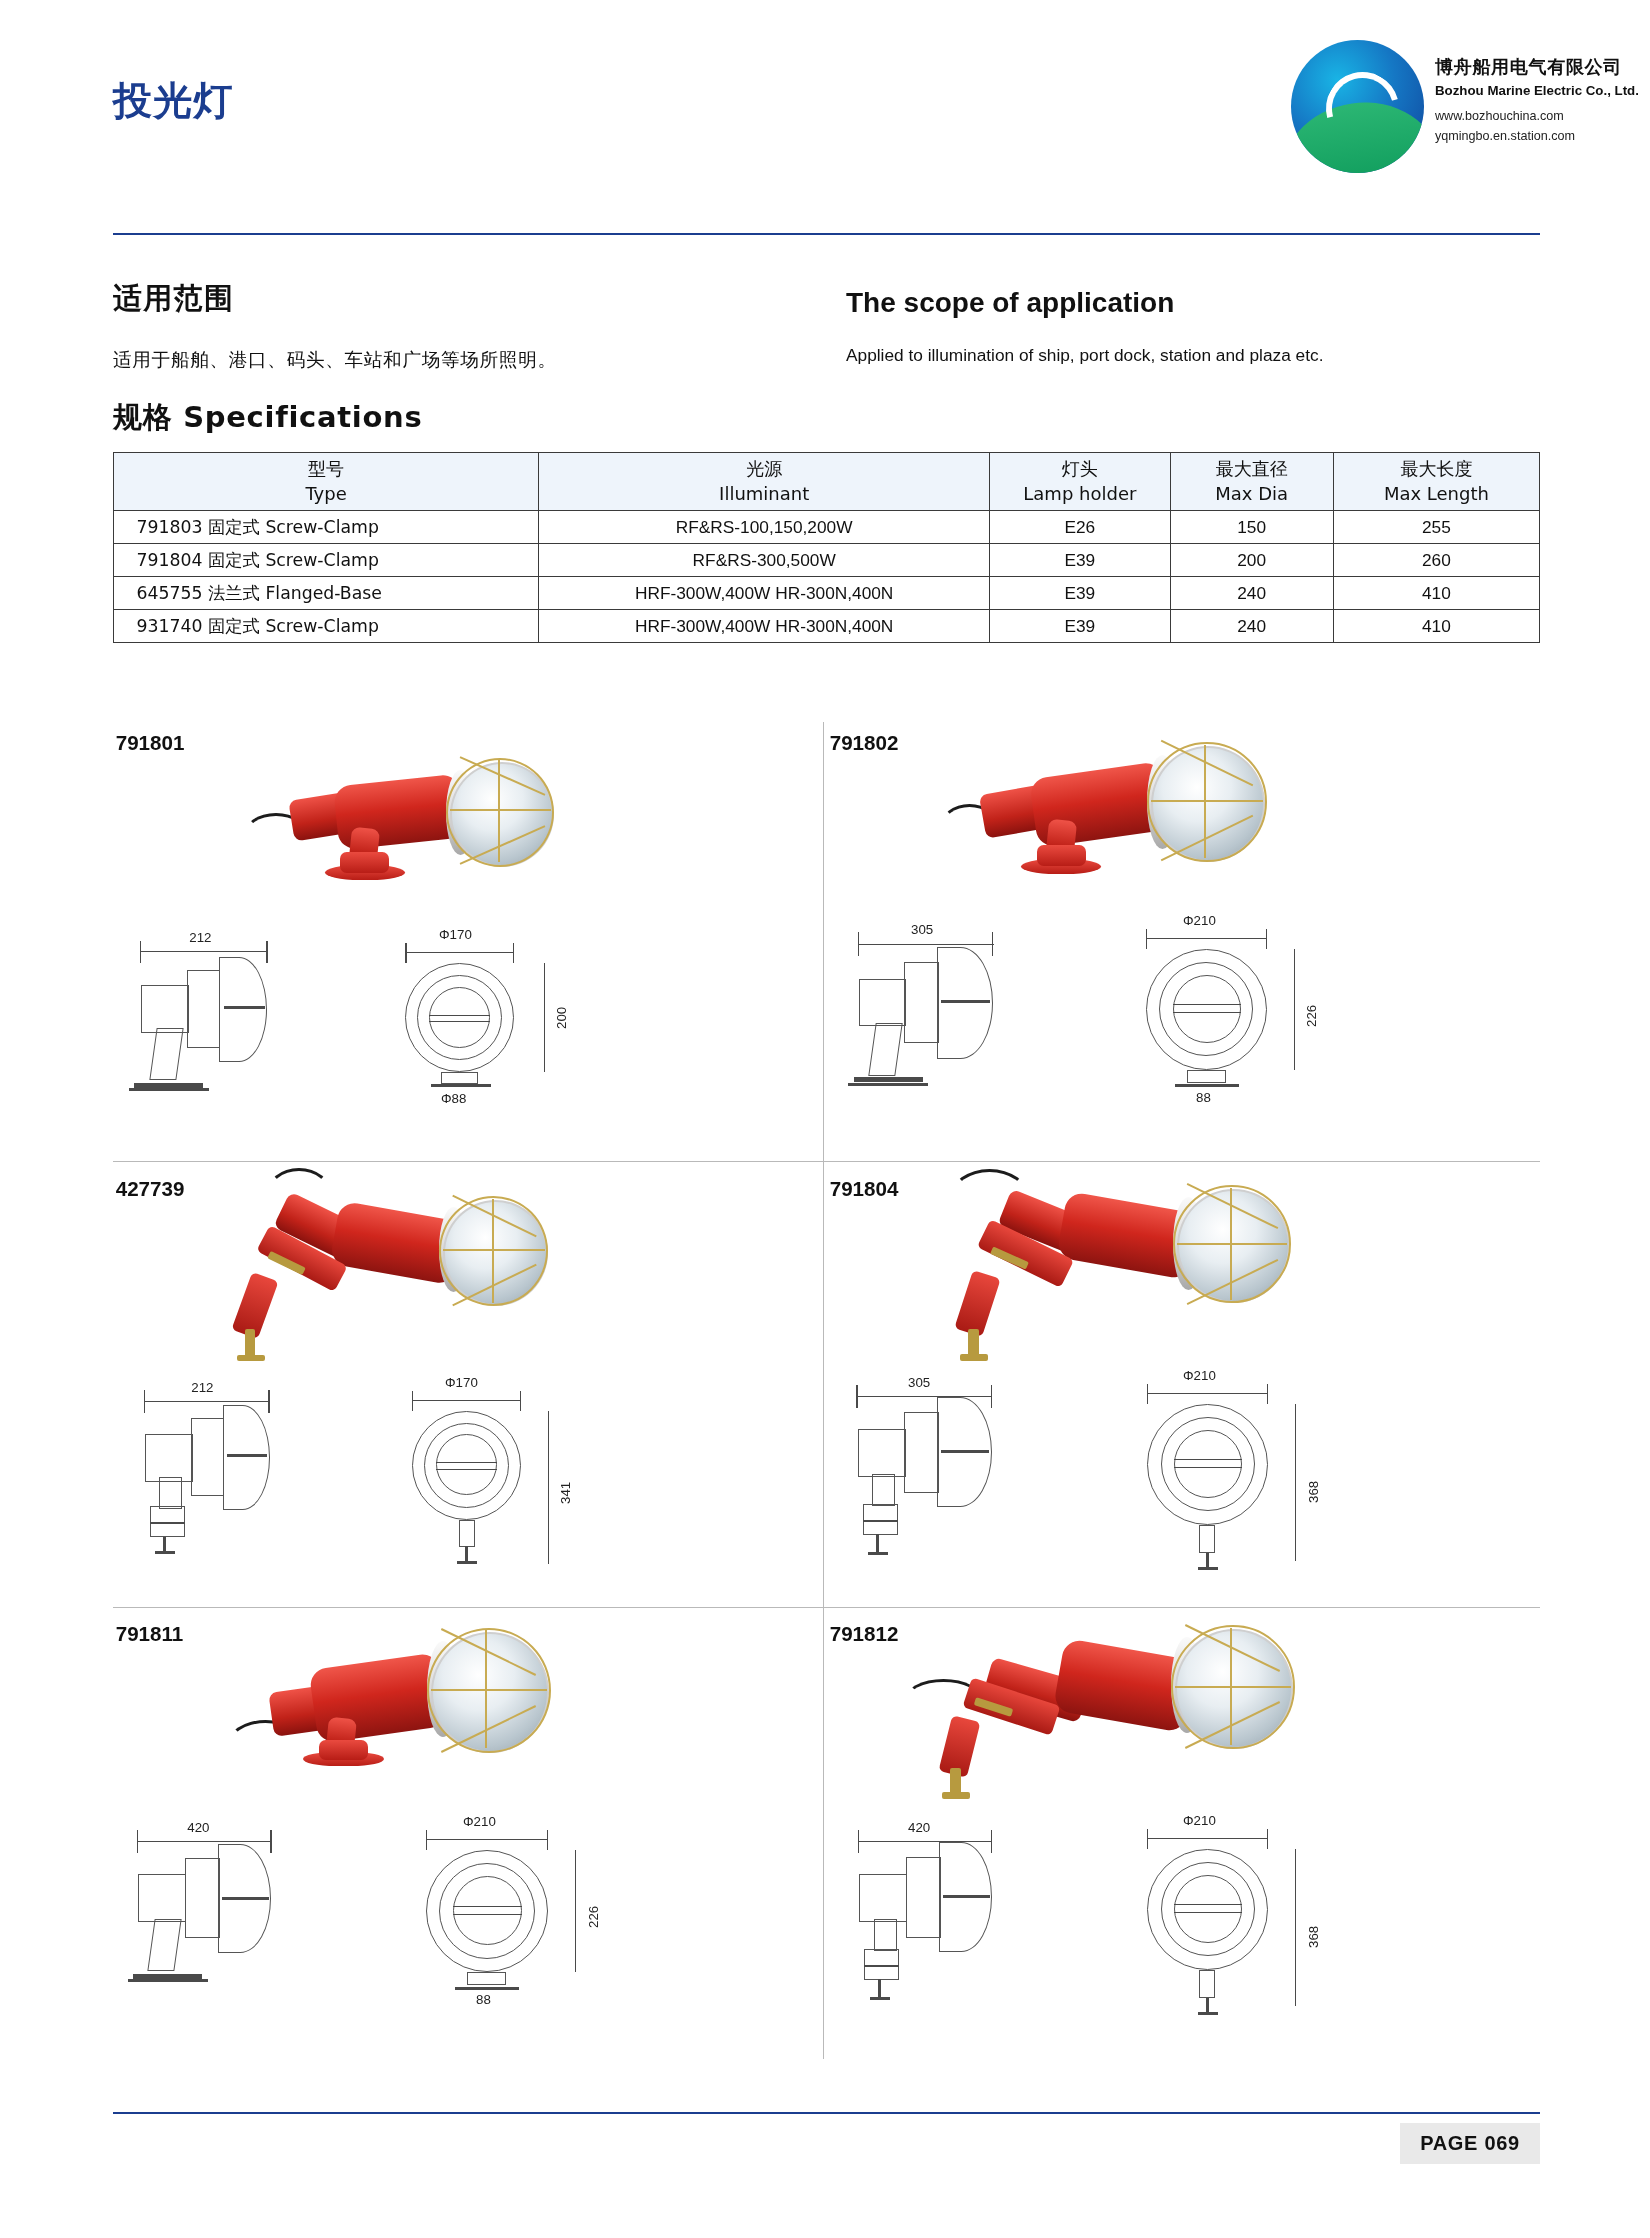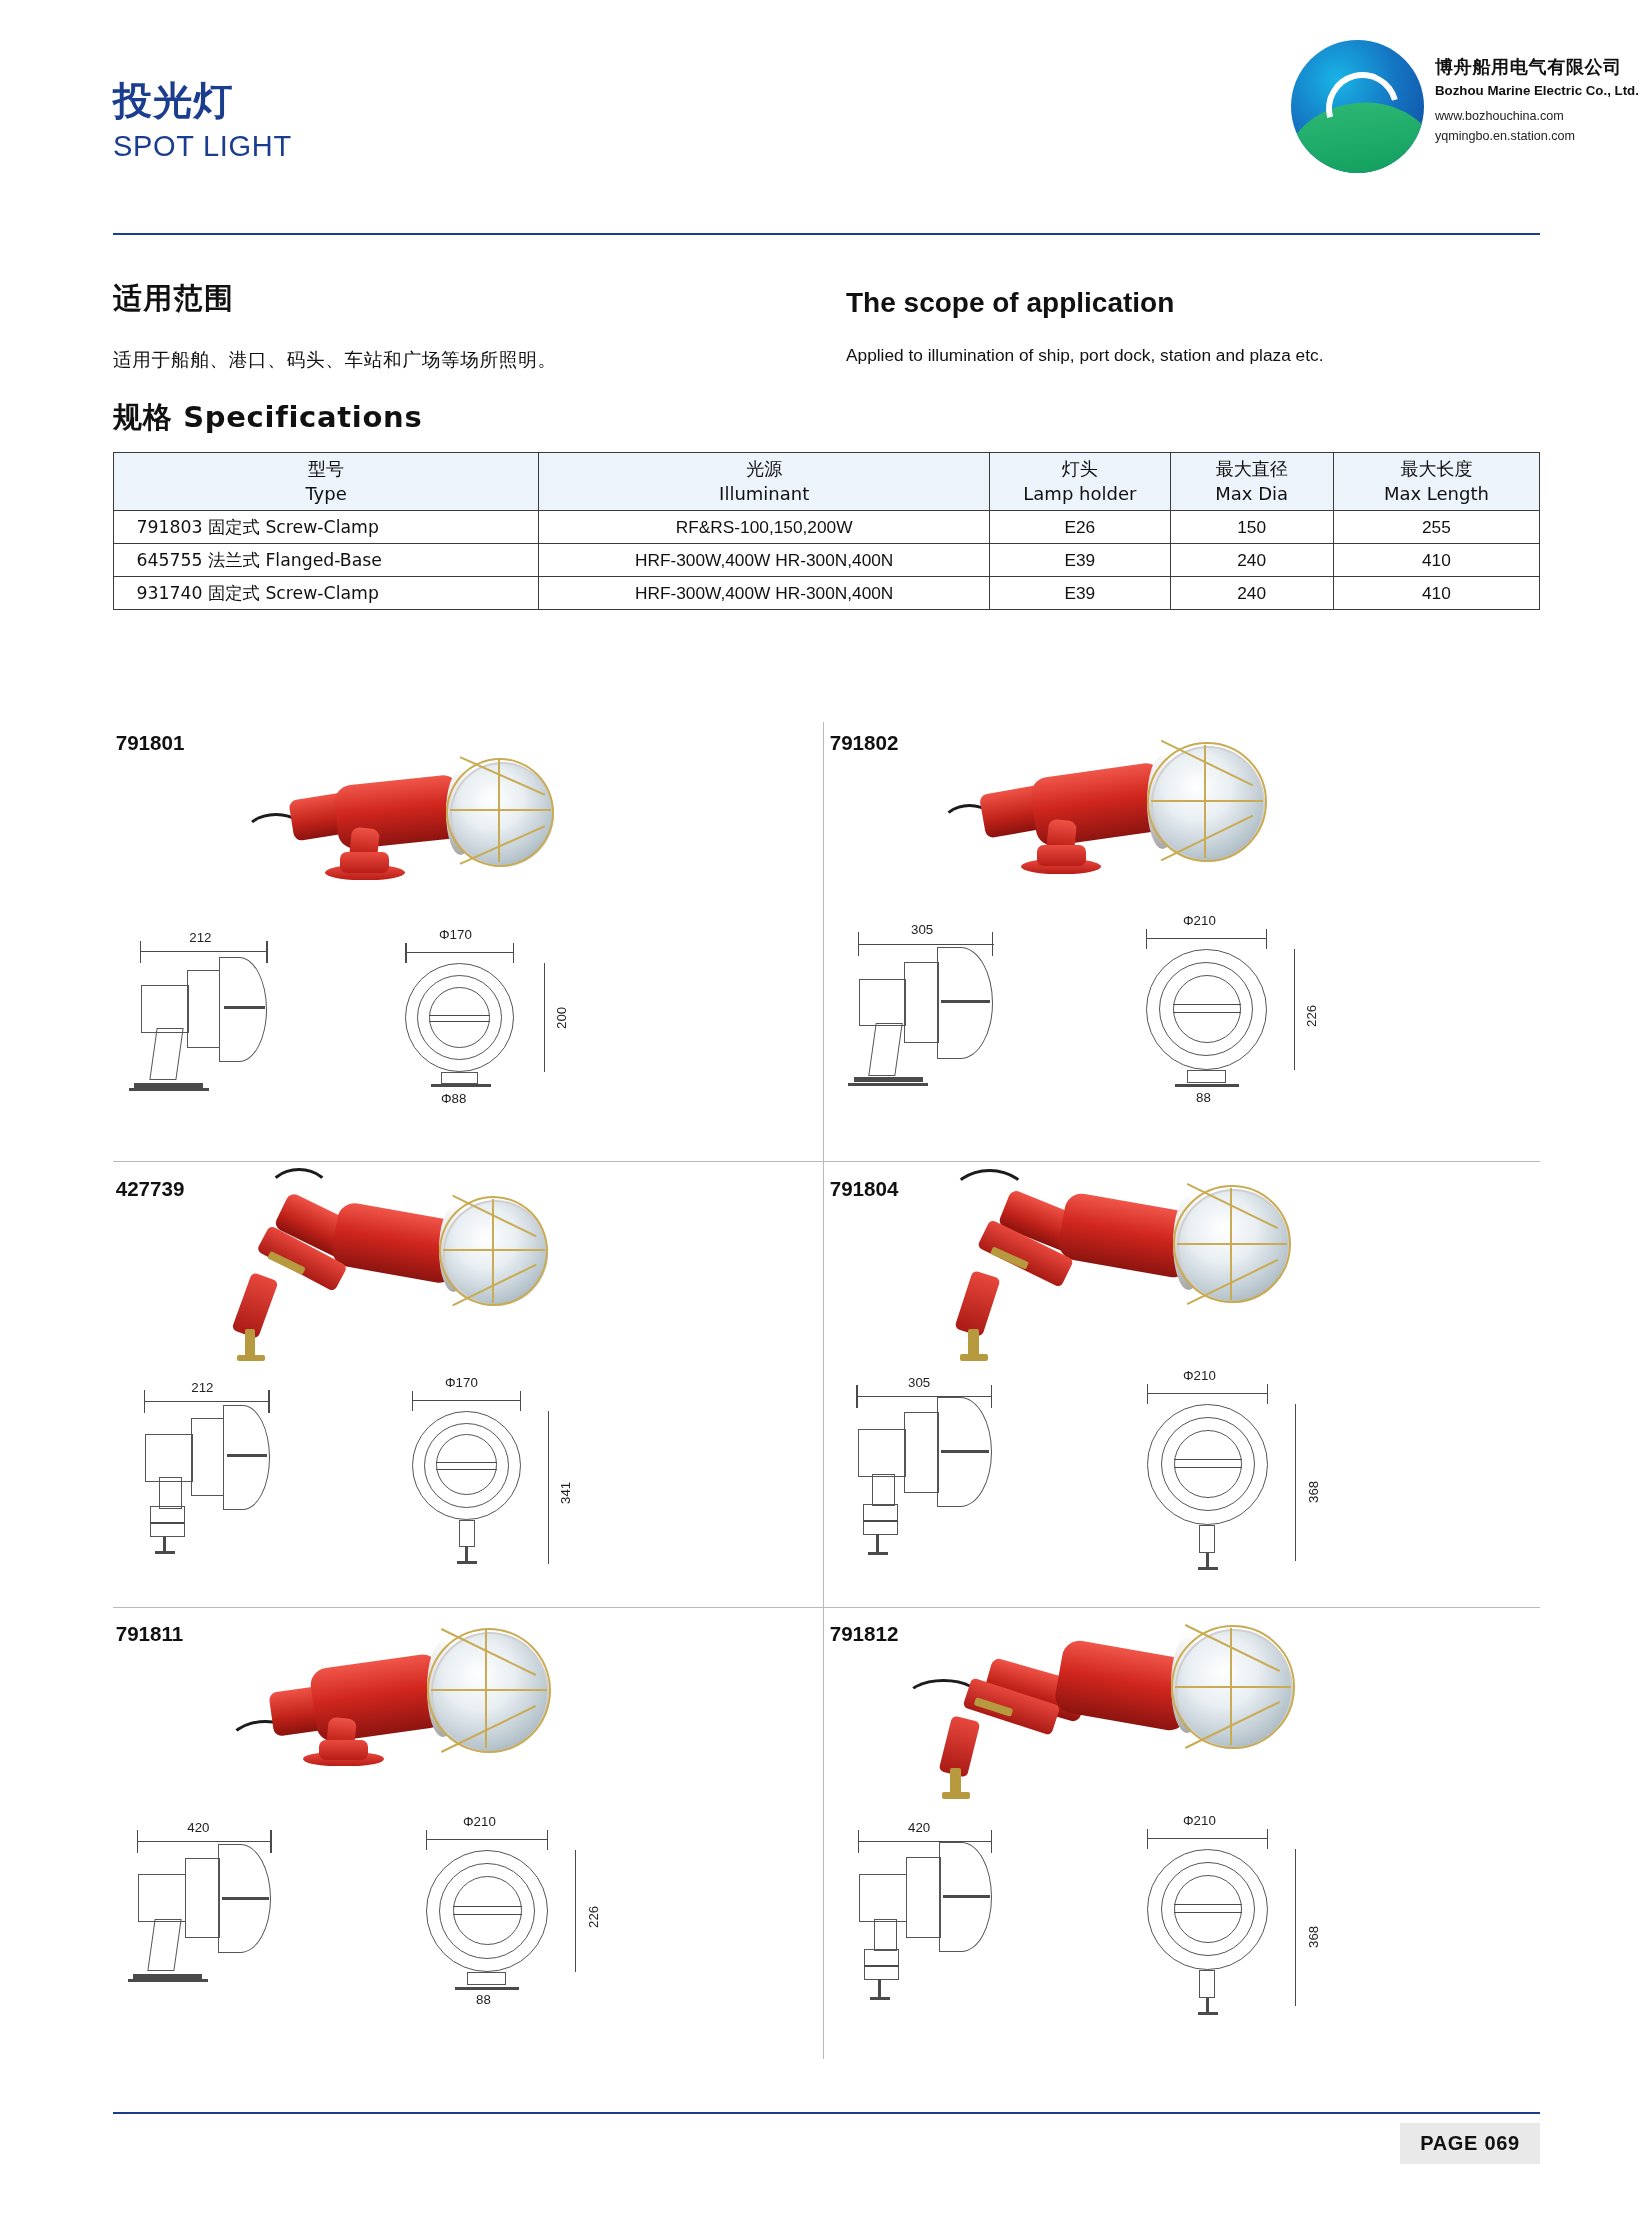--- a/index.html
+++ b/index.html
@@ -357,21 +357,20 @@
     letter-spacing: 0.7px;
   }
 </style>
 </head>
 <body>
 
 <div class="page">
 
   <div class="header">
     <div class="title-cn">投光灯</div>
-    <div class="title-en">SPOT LIGHT</div>
   </div>
 
   <div class="logo-block">
     <div class="logo-mark"></div>
     <div class="logo-text">
       <div class="logo-cn">博舟船用电气有限公司</div>
       <div class="logo-en">Bozhou Marine Electric Co., Ltd.</div>
       <div class="logo-url">www.bozhouchina.com</div>
       <div class="logo-url" style="margin-top:1.3px">yqmingbo.en.station.com</div>
     </div>
@@ -413,20 +412,27 @@
     </thead>
     <tbody>
       <tr>
         <td class="type-cell">791803  固定式 Screw-Clamp</td>
         <td>RF&amp;RS-100,150,200W</td>
         <td>E26</td>
         <td>150</td>
         <td>255</td>
       </tr>
       <tr>
+        <td class="type-cell">791804  固定式 Screw-Clamp</td>
+        <td>RF&amp;RS-300,500W</td>
+        <td>E39</td>
+        <td>200</td>
+        <td>260</td>
+      </tr>
+      <tr>
         <td class="type-cell">645755  法兰式 Flanged-Base</td>
         <td>HRF-300W,400W HR-300N,400N</td>
         <td>E39</td>
         <td>240</td>
         <td>410</td>
       </tr>
       <tr>
         <td class="type-cell">931740  固定式 Screw-Clamp</td>
         <td>HRF-300W,400W HR-300N,400N</td>
         <td>E39</td>

